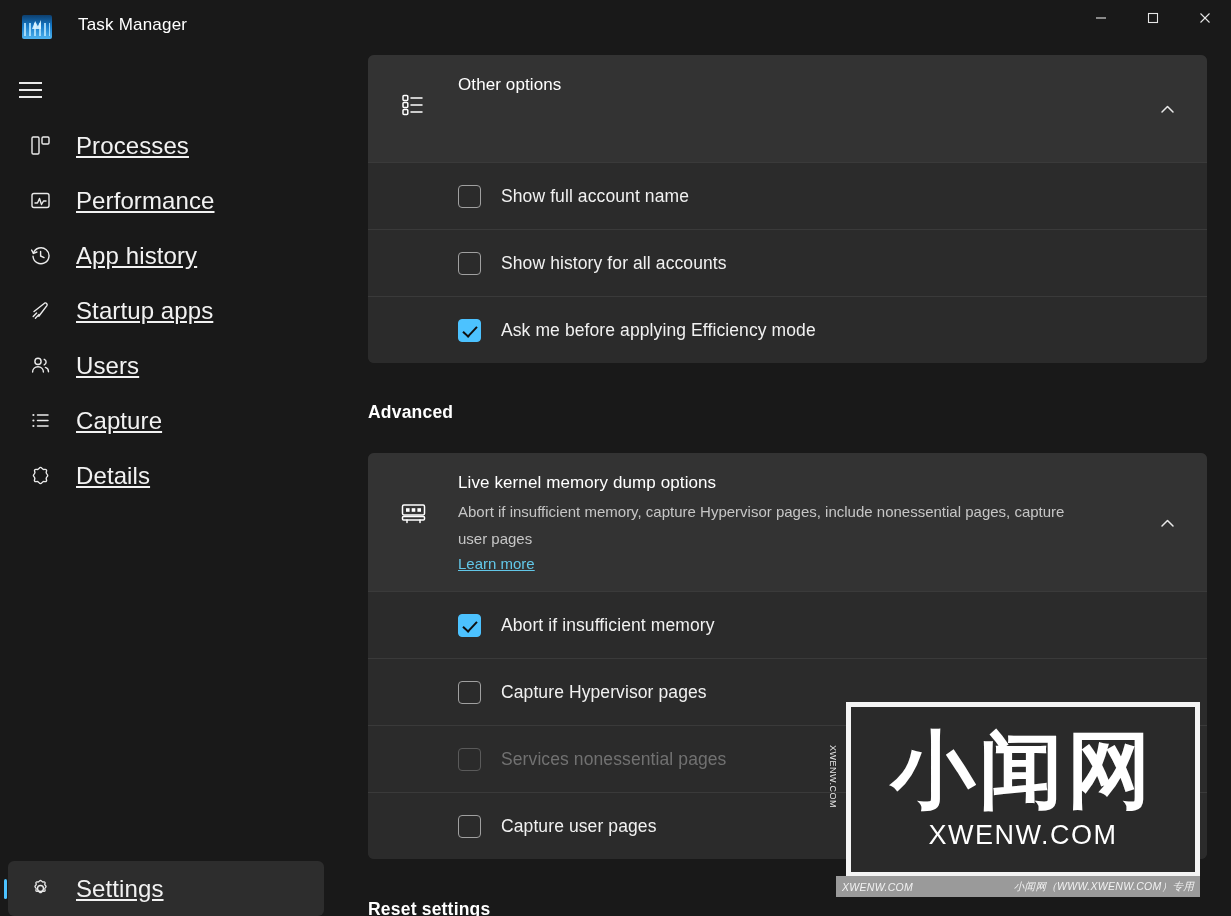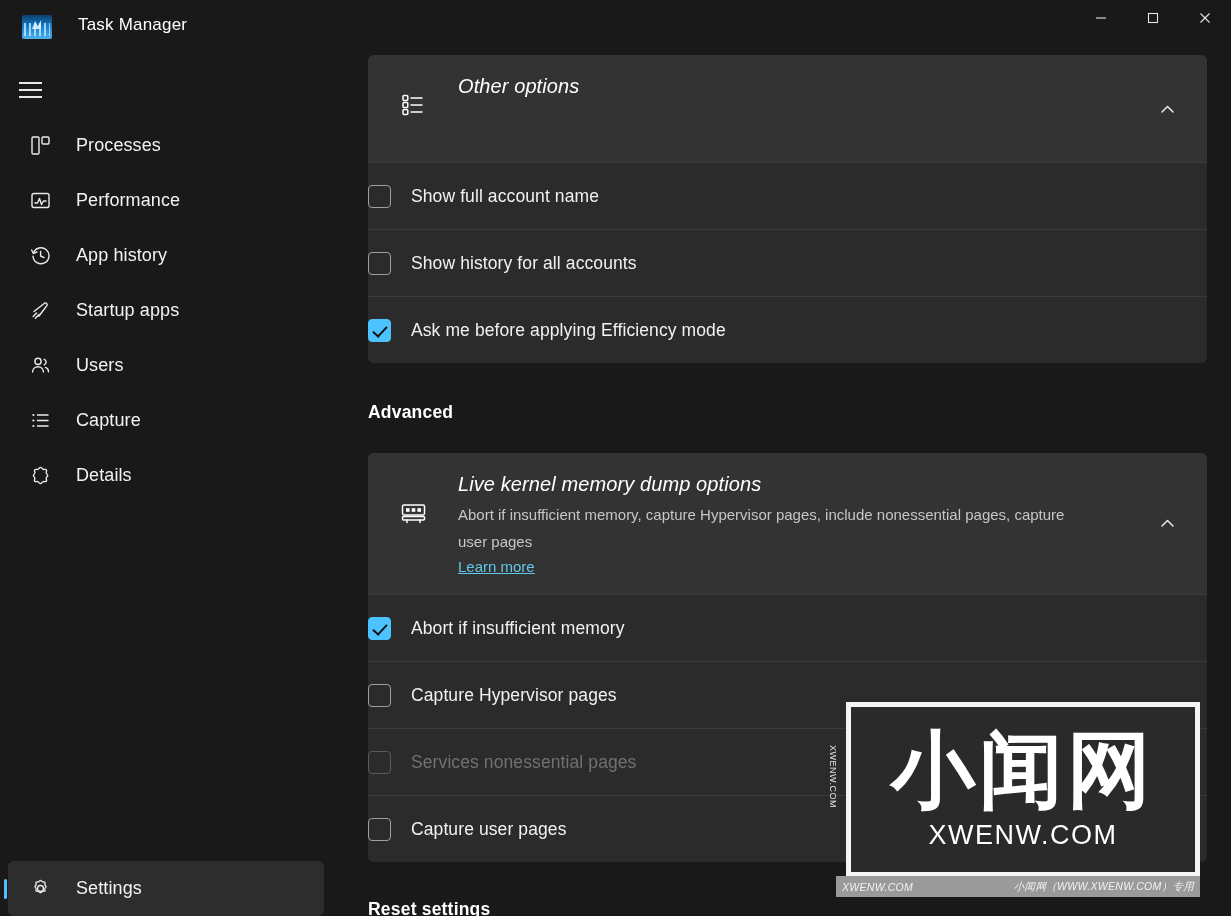--- a/index.html
+++ b/index.html
@@ -106,24 +106,25 @@
     border-radius: 5px;
     margin: 0 8px;
   }
   .nav-item .ico {
     width: 32px;
     display: flex; align-items: center; justify-content: flex-start;
     color: #ebebeb;
     flex: 0 0 32px;
   }
   .nav-item .lbl {
-    font-size: 18px;
+    font-size: 24px;
     color: #f2f2f2;
     margin-left: 14px;
     letter-spacing: .1px;
+    text-decoration: underline;
   }
 
   .settings-wrap {
     position: absolute;
     left: 0; bottom: 0;
     width: 332px;
     padding: 0 0 0 0;
   }
   .nav-item.selected {
     background: #2d2d2d;
@@ -167,25 +168,24 @@
   .expander-head .headicon {
     flex: 0 0 46px;
     display: flex;
     align-items: center;
     justify-content: center;
     padding-top: 20px;
     color: #ffffff;
   }
   .expander-head .headtext { flex: 1; padding-left: 22px; padding-top: 2px; }
   .expander-head .h-title {
-    font-size: 20px;
+    font-size: 17px;
     color: #ffffff;
     margin-bottom: 6px;
     letter-spacing: .1px;
-    font-style: italic;
   }
   .expander-head .h-desc {
     font-size: 15px;
     color: #c6c6c6;
     line-height: 1.78;
     max-width: 620px;
   }
   .expander-head .h-link {
     display: inline-block;
     margin-top: 3px;
@@ -198,20 +198,21 @@
     align-items: center;
     justify-content: center;
     padding-top: 28px;
     color: #e9e9e9;
   }
 
   .cb-row {
     display: flex;
     align-items: center;
     height: 67px;
+    padding-left: 90px;
     border-top: 1px solid #3a3a3a;
     background: #2b2b2b;
   }
   .cb-row .box {
     width: 23px; height: 23px;
     border-radius: 4px;
     border: 1.4px solid #a0a0a0;
     background: transparent;
     flex: 0 0 23px;
     position: relative;

